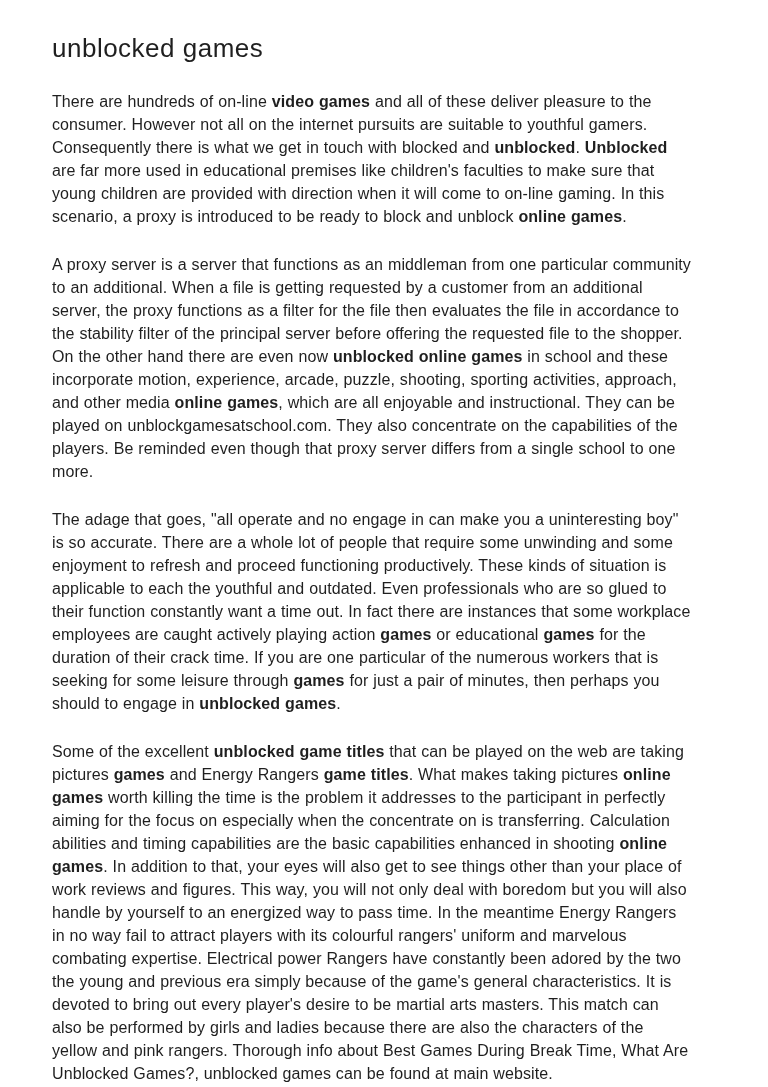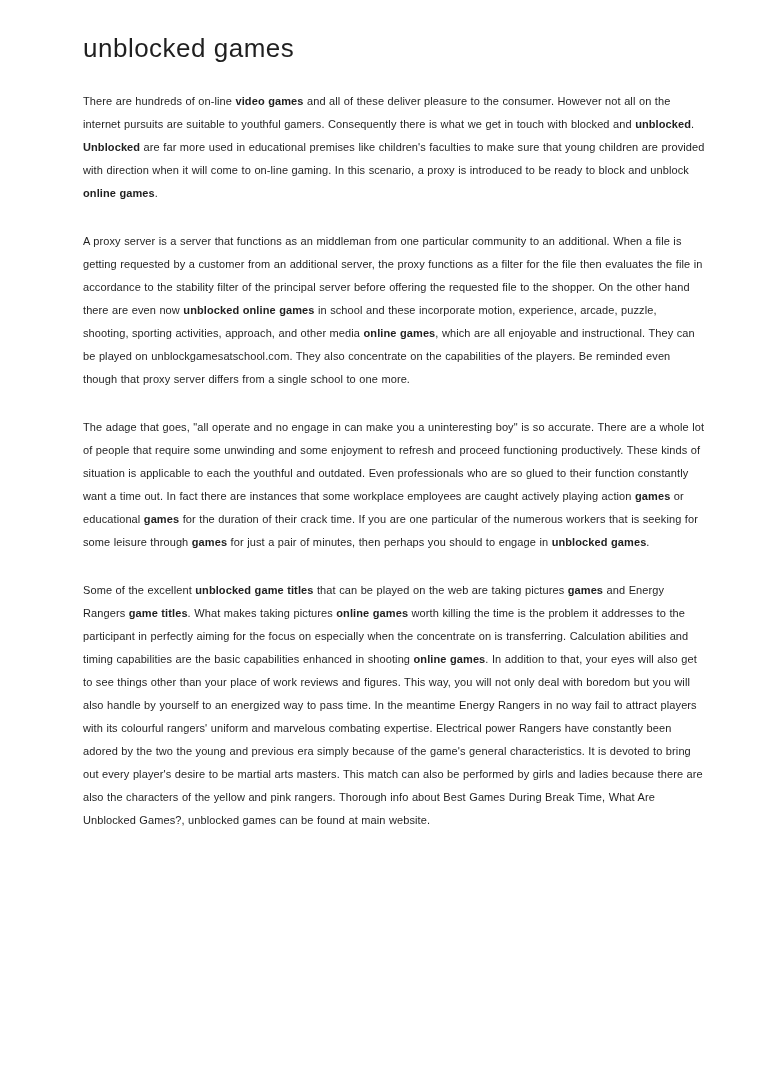--- a/index.html
+++ b/index.html
@@ -11,32 +11,32 @@
     width: 768px;
     height: 1087px;
     overflow: hidden;
     font-family: "Liberation Sans", "DejaVu Sans", sans-serif;
   }
   .page {
     box-sizing: border-box;
     width: 768px;
     height: 1087px;
     background: #ffffff;
-    padding: 33px 63px 0 83px;
+    padding: 33px 63px 0 52px;
   }
   .doc-title {
     font-size: 26px;
     font-weight: 400;
     letter-spacing: 0.5px;
     line-height: 31px;
     color: #1f1f1f;
     margin: 0 0 26px 0;
   }
   .para {
-    font-size: 11px;
+    font-size: 16px;
     line-height: 23px;
     color: #1f1f1f;
     margin: 12px 0 25px 0;
     max-width: 641px;
     letter-spacing: 0.1px;
     word-spacing: 0.3px;
   }
   .para b {
     font-weight: 700;
   }

